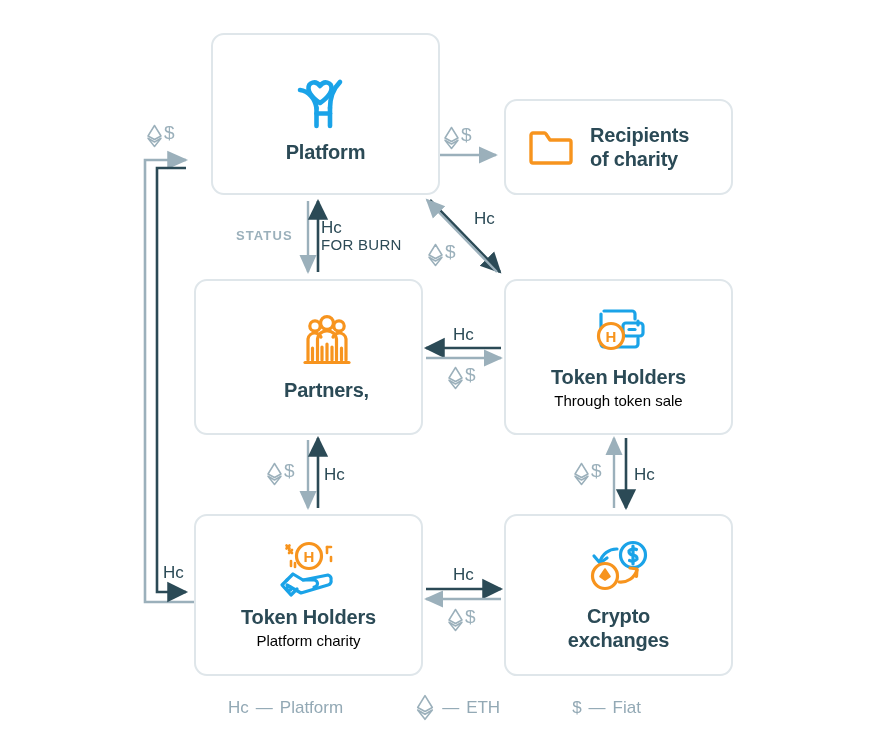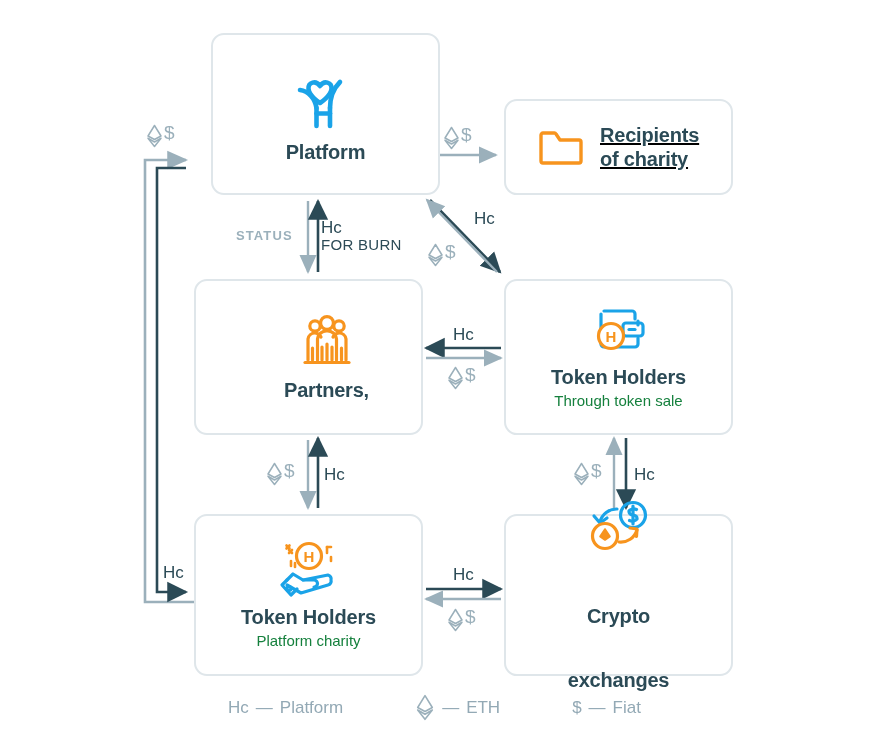--- a/index.html
+++ b/index.html
@@ -43,42 +43,41 @@
     font-size:20px;
     font-weight:bold;
     color:#2b4a56;
     text-align:center;
     line-height:1.2;
     letter-spacing:-0.2px;
   }
   .node .subtitle{
     font-size:15px;
     font-weight:normal;
-    color:#15803d;
+    color:#000000;
     text-align:center;
     line-height:1.25;
     margin-top:3px;
   }
   .node.horizontal{
     flex-direction:row;
     justify-content:flex-start;
-    padding-left:32px;
+    padding-left:22px;
     gap:16px;
-    text-decoration:underline;
   }
   .node.horizontal .icon{margin-bottom:0;}
   .node.horizontal .title{text-align:left;font-size:20px;}
 
   
   #node-platform      { left:211px; top:33px;  width:229px; height:162px; }
   #node-recipients    { left:504px; top:99px;  width:229px; height:96px;  }
   #node-partners      { left:194px; top:279px; width:229px; height:156px;padding-left:36px; }
   #node-token-sale    { left:504px; top:279px; width:229px; height:156px; }
   #node-token-charity { left:194px; top:514px; width:229px; height:162px; }
-  #node-crypto        { left:504px; top:514px; width:229px; height:162px;gap:40px; }
+  #node-crypto        { left:504px; top:514px; width:229px; height:162px; }
 
   
   .lbl{
     position:absolute;
     z-index:4;
     color:#2b4a56;
     font-size:17px;
     font-weight:normal;
     white-space:nowrap;
     line-height:1.05;

